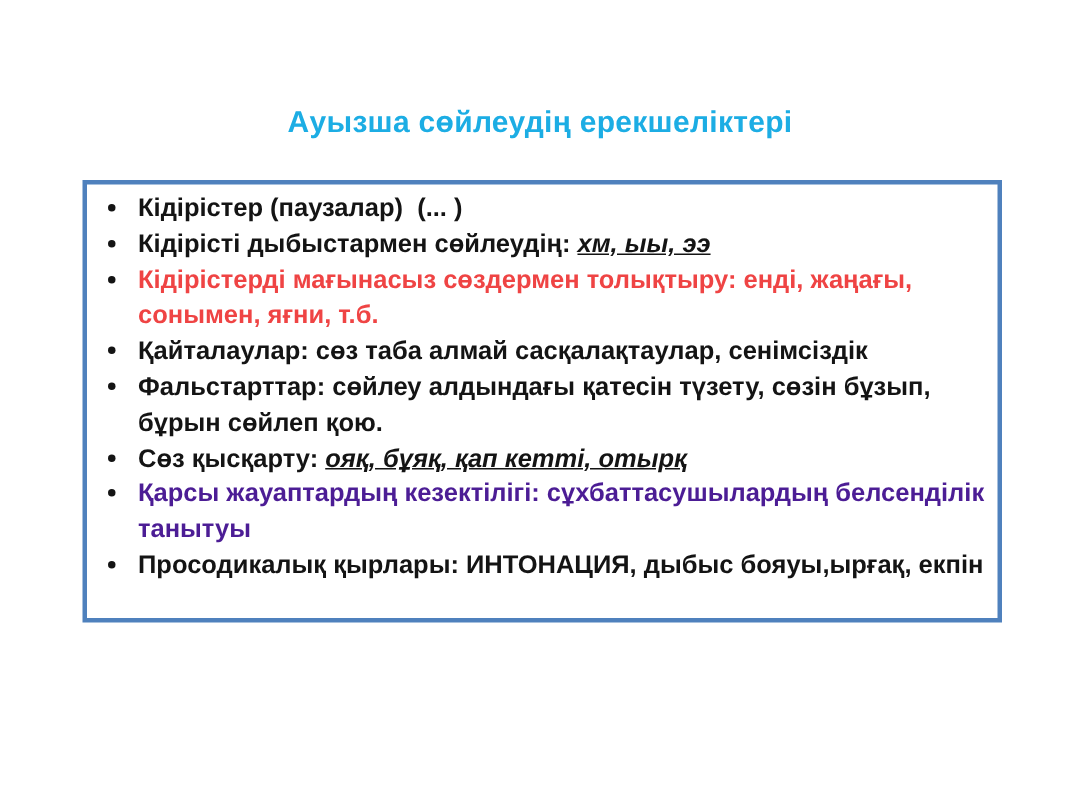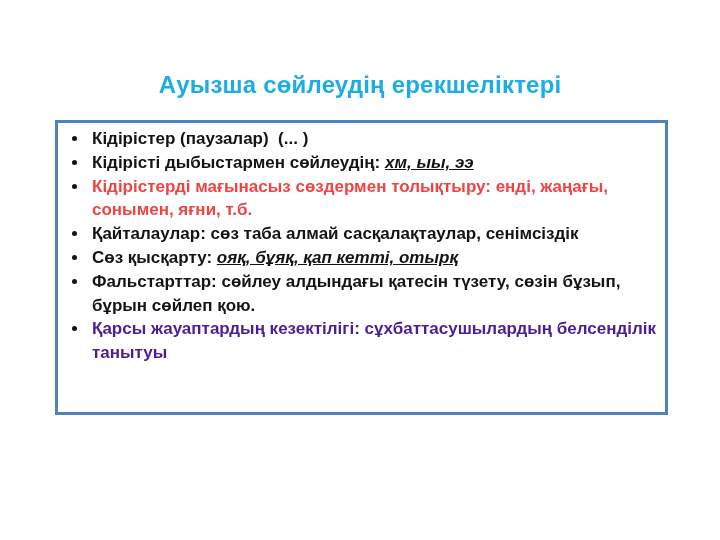--- a/index.html
+++ b/index.html
@@ -15,21 +15,21 @@
     overflow: hidden;
     font-family: "Liberation Sans", sans-serif;
   }
   .slide-title {
     position: absolute;
     top: 71px;
     left: 0;
     width: 100%;
     margin: 0;
     text-align: center;
-    font-size: 24px;
+    font-size: 20px;
     font-weight: bold;
     letter-spacing: 0.2px;
   }
   .content-box {
     position: absolute;
     left: 55px;
     top: 120px;
     width: 607px;
     height: 289px;
     border: 3px solid;
@@ -70,18 +70,19 @@
 
 <div class="slide">
   <h1 class="slide-title" style="color: rgb(28, 173, 228);">Ауызша сөйлеудің ерекшеліктері</h1>
 
   <div class="content-box" style="border-color: rgb(79, 129, 189);">
     <ul class="bullet-list">
         <li class="bullet-item" style="color: rgb(20, 20, 20);"><span>Кідірістер (паузалар)  (... )</span></li>
         <li class="bullet-item" style="color: rgb(20, 20, 20);"><span>Кідірісті дыбыстармен сөйлеудің: </span><span class="italic">хм, ыы, ээ</span></li>
         <li class="bullet-item" style="color: #ef4444;"><span>Кідірістерді мағынасыз сөздермен толықтыру: енді, жаңағы, сонымен, яғни, т.б.</span></li>
         <li class="bullet-item" style="color: rgb(20, 20, 20);"><span>Қайталаулар: сөз таба алмай сасқалақтаулар, сенімсіздік</span></li>
+        <li class="bullet-item" style="color: rgb(20, 20, 20);"><span>Фальстарттар: сөйлеу алдындағы қатесін түзету, сөзін бұзып, бұрын сөйлеп қою.</span></li>
         <li class="bullet-item" style="color: rgb(20, 20, 20);"><span>Сөз қысқарту: </span><span class="italic">ояқ, бұяқ, қап кетті, отырқ</span></li>
-        <li class="bullet-item" style="color: rgb(20, 20, 20);"><span>Фальстарттар: сөйлеу алдындағы қатесін түзету, сөзін бұзып, бұрын сөйлеп қою.</span></li>
         <li class="bullet-item" style="color: #4c1d95;"><span>Қарсы жауаптардың кезектілігі: сұхбаттасушылардың белсенділік танытуы</span></li>
+        <li class="bullet-item" style="color: rgb(20, 20, 20);"><span>Просодикалық қырлары: ИНТОНАЦИЯ, дыбыс бояуы,ырғақ, екпін</span></li>
       </ul>
   </div>
 </div>
 
 </body></html>

